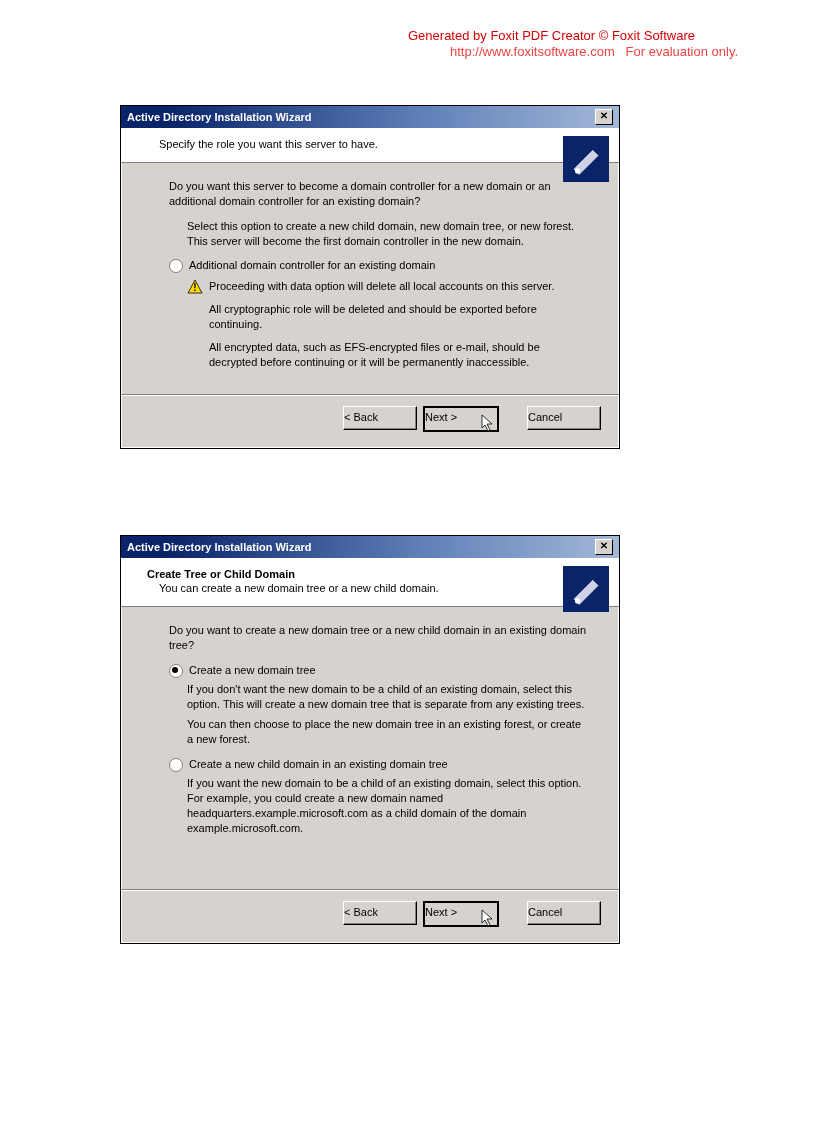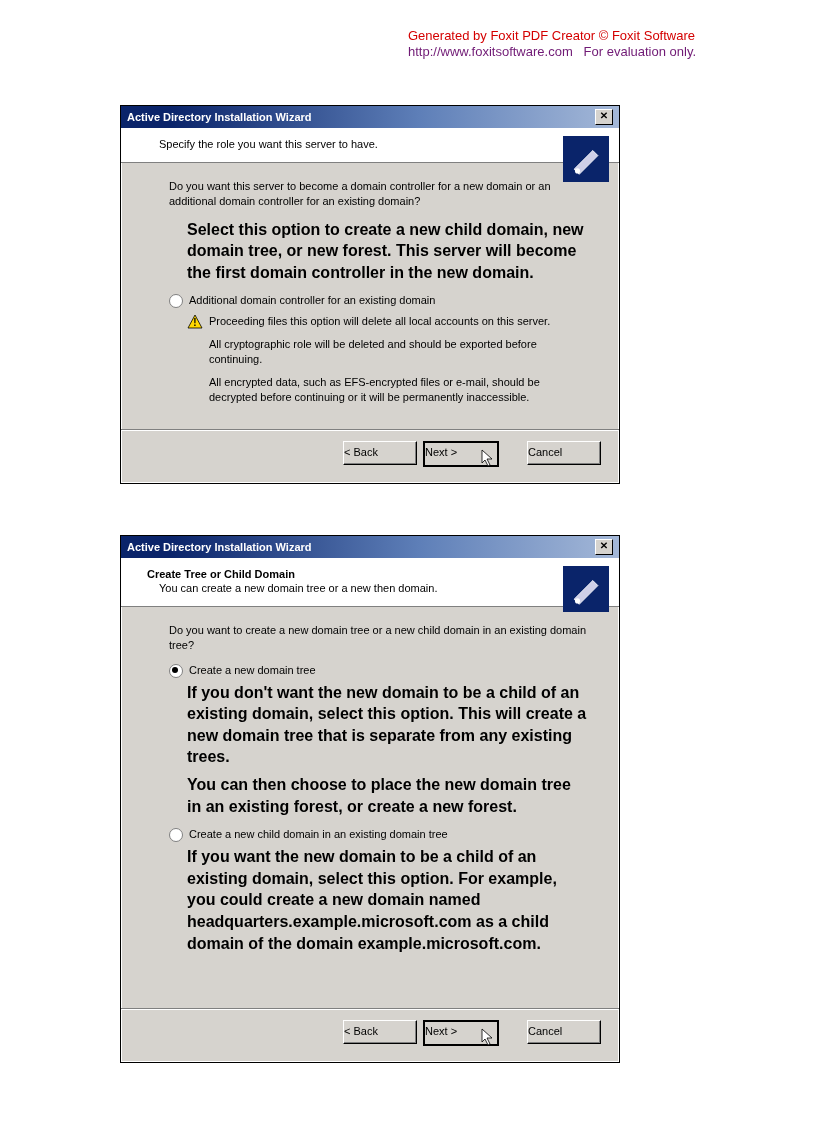--- a/index.html
+++ b/index.html
@@ -15,21 +15,21 @@
   }
   .watermark {
     position: absolute;
     top: 28px;
     left: 408px;
     font-family: Arial, sans-serif;
     font-size: 13px;
     line-height: 1.2;
   }
   .watermark .line1 { color: #d40000; }
-  .watermark .line2 { color: #701a75; }
+  .watermark .line2 { color: #ef4444; margin-left: 42px; }
   .dialog {
     position: absolute;
     left: 120px;
     width: 498px;
     border: 1px solid #000;
     background: #d6d3ce;
     box-shadow: 0 0 0 1px #fff inset;
   }
   #dialog1 { top: 105px; }
   #dialog2 { top: 535px; }
@@ -117,22 +117,21 @@
     width: 6px;
     height: 6px;
     background: #000;
     border-radius: 50%;
     top: 2px;
     left: 2px;
   }
   .opt-label { font-size: 11px; }
   .opt-desc {
     margin: 4px 0 10px 18px;
-    font-size: 16px;
-    font-weight: bold;
+    font-size: 11px;
   }
   .warning-block {
     margin: 6px 0 4px 18px;
   }
   .warning-row {
     display: flex;
     align-items: flex-start;
     gap: 6px;
     margin-bottom: 8px;
   }
@@ -220,21 +219,21 @@
       <div class="opt-label">Additional domain controller for an existing domain</div>
     </div>
     <div class="warning-block">
       <div class="warning-row">
         <div class="warning-icon">
           <svg viewBox="0 0 16 15">
               <polygon points="8,1 15,14 1,14" fill="#ffd800" stroke="#000" stroke-width="0.8"></polygon>
               <text x="8" y="12" text-anchor="middle" font-size="10" font-family="Arial" font-weight="bold">!</text>
             </svg>
         </div>
-        <div>Proceeding files this option will delete all local accounts on this server.</div>
+        <div>Proceeding with data option will delete all local accounts on this server.</div>
       </div>
       <div class="warning-para">All cryptographic role will be deleted and should be exported before continuing.</div>
       <div class="warning-para">All encrypted data, such as EFS-encrypted files or e-mail, should be decrypted before continuing or it will be permanently inaccessible.</div>
     </div>
   </div>
   <div class="separator"></div>
   <div class="button-row">
     <div class="btn">&lt; Back</div>
     <div class="btn default">Next &gt;</div>
     <div class="btn cancel-gap">Cancel</div>
@@ -246,21 +245,21 @@
   </div>
 </div>
 
 <div class="dialog" id="dialog2">
   <div class="titlebar">
     <span class="titlebar-text">Active Directory Installation Wizard</span>
     <div class="close-btn">✕</div>
   </div>
   <div class="header-panel">
     <div class="header-title">Create Tree or Child Domain</div>
-    <div class="header-sub">You can create a new domain tree or a new then domain.</div>
+    <div class="header-sub">You can create a new domain tree or a new child domain.</div>
     <div class="header-icon">
       <svg viewBox="0 0 40 40">
           <path d="M6 32 L28 10 L34 16 L12 38 Z" fill="#cfcfe8" stroke="#fff" stroke-width="1"></path>
           <circle cx="10" cy="34" r="3" fill="#fff"></circle>
         </svg>
     </div>
   </div>
   <div class="body-panel">
     <div class="intro">Do you want to create a new domain tree or a new child domain in an existing domain tree?</div>
 

